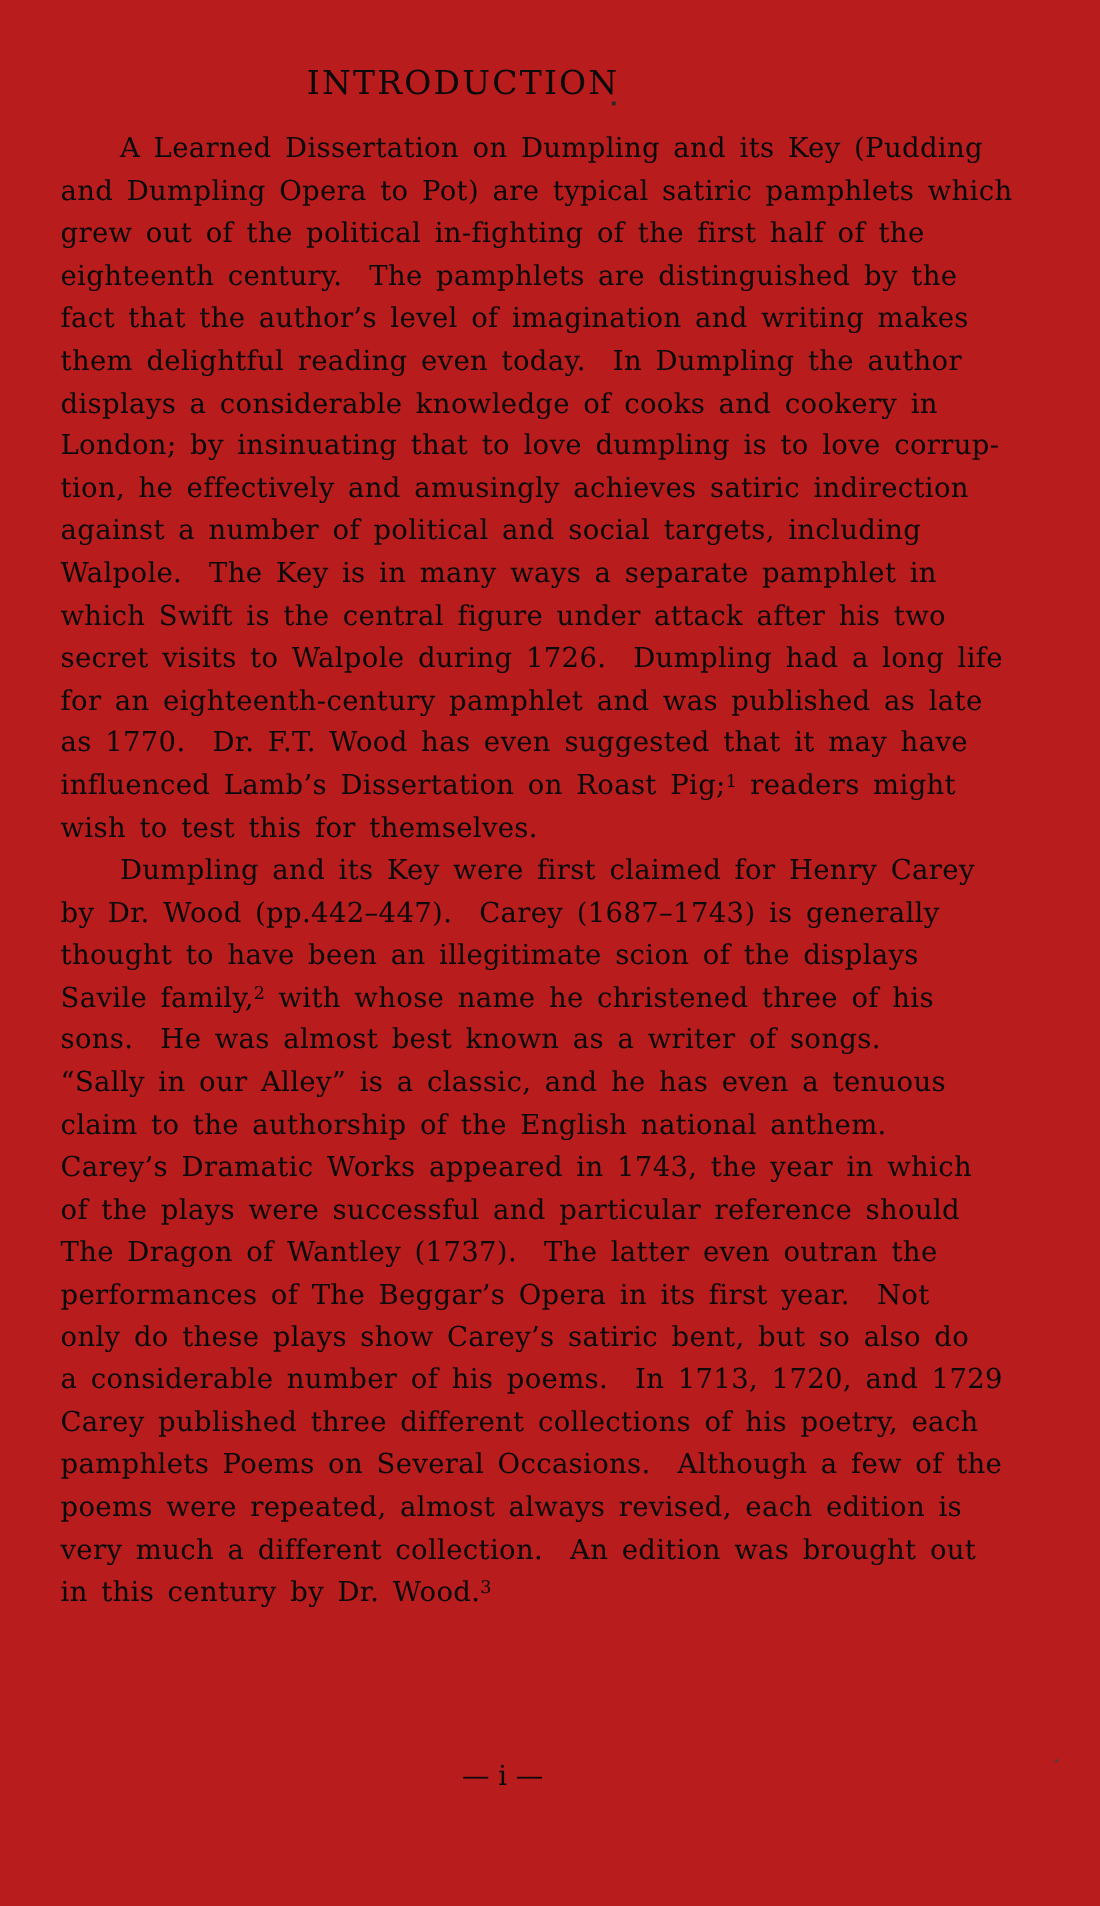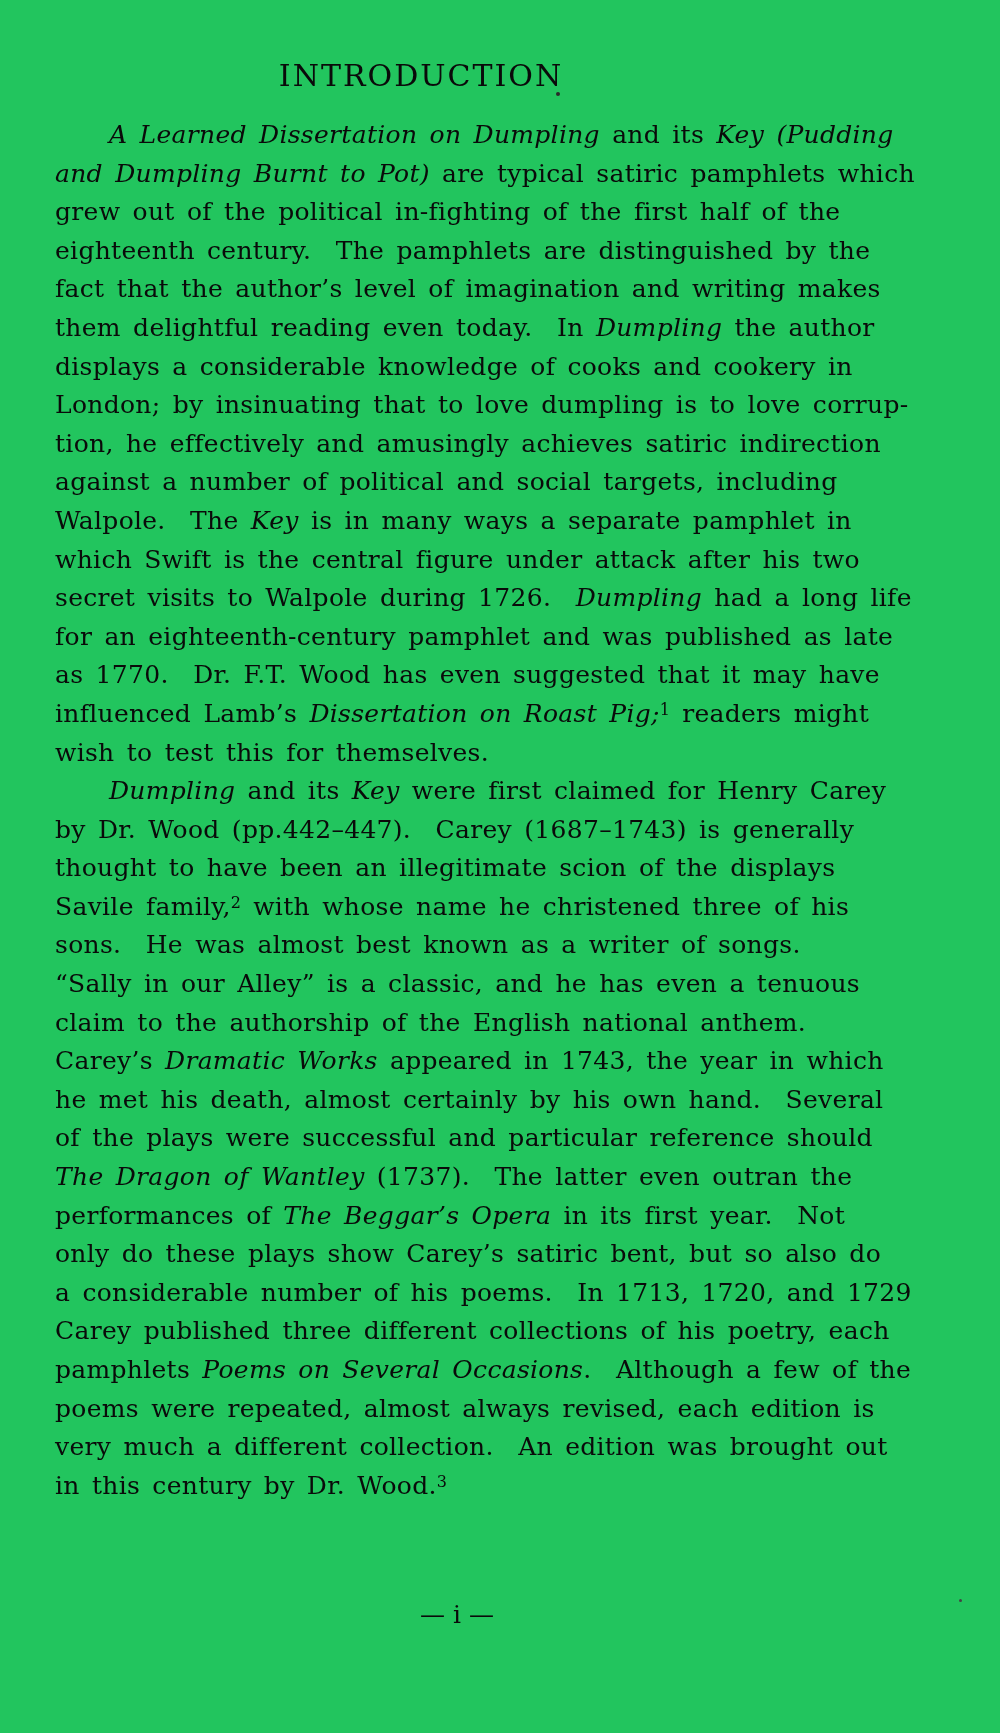--- a/index.html
+++ b/index.html
@@ -4,21 +4,21 @@
 <style>
   html, body {
     margin: 0;
     padding: 0;
     background: #ffffff;
   }
   .page {
     position: relative;
     width: 1000px;
     height: 1733px;
-    background: #22c55e;
+    background: #b91c1c;
     color: #0a0a0a;
     font-family: "DejaVu Serif", "Liberation Serif", serif;
     overflow: hidden;
   }
   .title {
     position: absolute;
     top: 58px;
     left: 0;
     width: 1000px;
     text-align: center;
@@ -46,21 +46,20 @@
     white-space: pre;
     font-size: 25px;
     line-height: 38.6px;
     letter-spacing: 0.3px;
     word-spacing: 4px;
   }
   .line.first {
     padding-left: 54px;
   }
   .it {
-    font-style: italic;
   }
   sup {
     font-size: 16px;
     line-height: 0;
     vertical-align: 7px;
     letter-spacing: 0;
   }
   .footer {
     position: absolute;
     top: 1600px;
@@ -81,21 +80,21 @@
 </head>
 <body>
 
 <div class="page">
   <div class="title">INTRODUCTION</div>
   <div class="title-dot"></div>
 
   <div class="body-text">
       <div>
         <div class="line first"><span class="it">A Learned Dissertation on Dumpling</span><span> and its </span><span class="it">Key (Pudding</span></div>
-        <div class="line"><span class="it">and Dumpling Burnt to Pot)</span><span> are typical satiric pamphlets which</span></div>
+        <div class="line"><span class="it">and Dumpling Opera to Pot)</span><span> are typical satiric pamphlets which</span></div>
         <div class="line"><span>grew out of the political in-fighting of the first half of the</span></div>
         <div class="line"><span>eighteenth century.  The pamphlets are distinguished by the</span></div>
         <div class="line"><span>fact that the author’s level of imagination and writing makes</span></div>
         <div class="line"><span>them delightful reading even today.  In </span><span class="it">Dumpling</span><span> the author</span></div>
         <div class="line"><span>displays a considerable knowledge of cooks and cookery in</span></div>
         <div class="line"><span>London; by insinuating that to love dumpling is to love corrup-</span></div>
         <div class="line"><span>tion, he effectively and amusingly achieves satiric indirection</span></div>
         <div class="line"><span>against a number of political and social targets, including</span></div>
         <div class="line"><span>Walpole.  The </span><span class="it">Key</span><span> is in many ways a separate pamphlet in</span></div>
         <div class="line"><span>which Swift is the central figure under attack after his two</span></div>
@@ -107,21 +106,20 @@
       </div>
       <div>
         <div class="line first"><span class="it">Dumpling</span><span> and its </span><span class="it">Key</span><span> were first claimed for Henry Carey</span></div>
         <div class="line"><span>by Dr. Wood (pp.442–447).  Carey (1687–1743) is generally</span></div>
         <div class="line"><span>thought to have been an illegitimate scion of the displays</span></div>
         <div class="line"><span>Savile family,</span><sup>2</sup><span> with whose name he christened three of his</span></div>
         <div class="line"><span>sons.  He was almost best known as a writer of songs.</span></div>
         <div class="line"><span>“Sally in our Alley” is a classic, and he has even a tenuous</span></div>
         <div class="line"><span>claim to the authorship of the English national anthem.</span></div>
         <div class="line"><span>Carey’s </span><span class="it">Dramatic Works</span><span> appeared in 1743, the year in which</span></div>
-        <div class="line"><span>he met his death, almost certainly by his own hand.  Several</span></div>
         <div class="line"><span>of the plays were successful and particular reference should</span></div>
         <div class="line"><span class="it">The Dragon of Wantley</span><span> (1737).  The latter even outran the</span></div>
         <div class="line"><span>performances of </span><span class="it">The Beggar’s Opera</span><span> in its first year.  Not</span></div>
         <div class="line"><span>only do these plays show Carey’s satiric bent, but so also do</span></div>
         <div class="line"><span>a considerable number of his poems.  In 1713, 1720, and 1729</span></div>
         <div class="line"><span>Carey published three different collections of his poetry, each</span></div>
         <div class="line"><span>pamphlets </span><span class="it">Poems on Several Occasions</span><span>.  Although a few of the</span></div>
         <div class="line"><span>poems were repeated, almost always revised, each edition is</span></div>
         <div class="line"><span>very much a different collection.  An edition was brought out</span></div>
         <div class="line"><span>in this century by Dr. Wood.</span><sup>3</sup></div>

